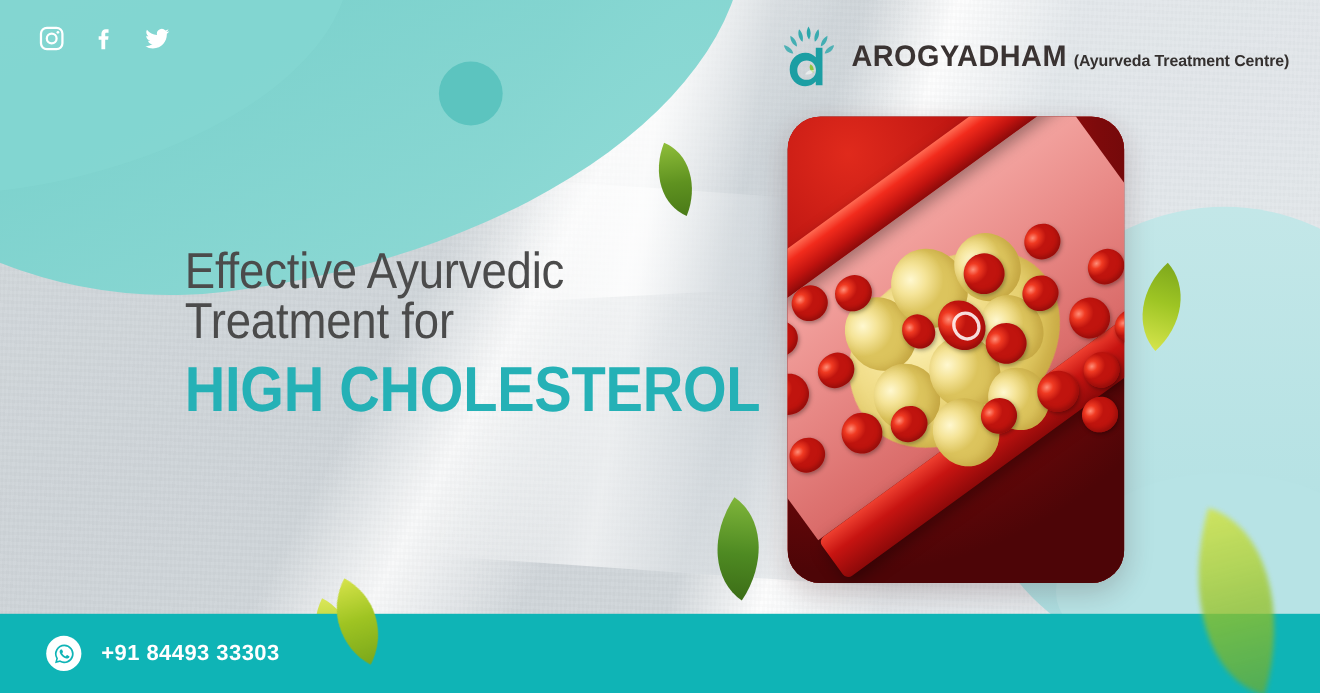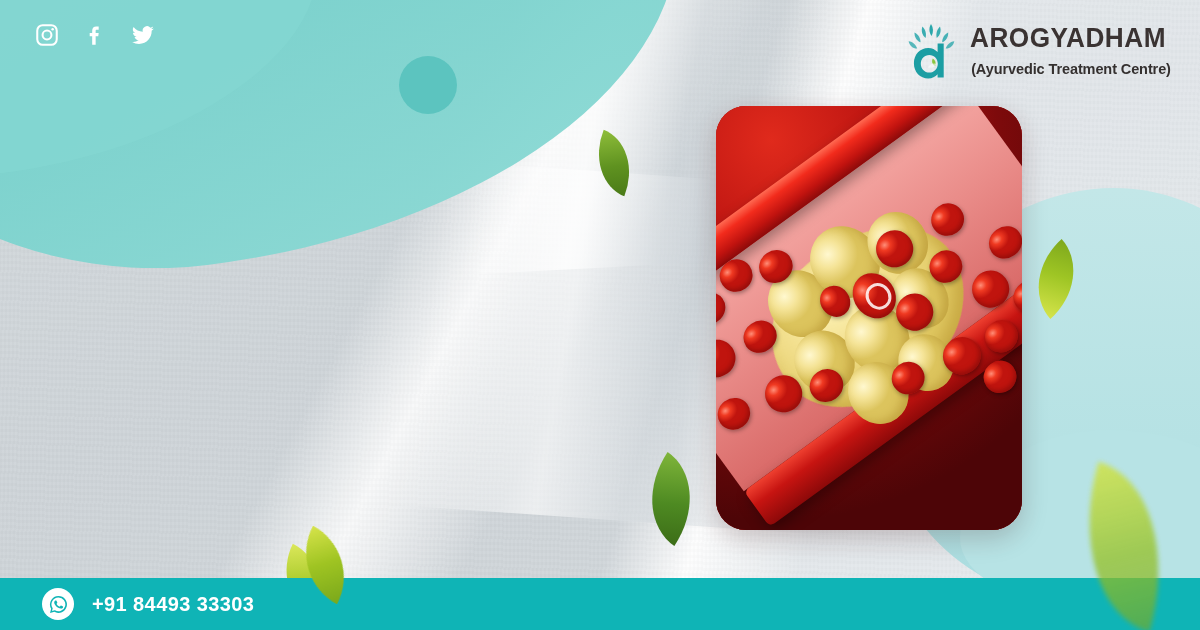--- a/index.html
+++ b/index.html
@@ -65,21 +65,21 @@
   }
 
   
   .social{ position:absolute; left:34px; top:22px; display:flex; gap:22px; align-items:center; }
   .social .ic{ width:26px; height:26px; display:block; cursor:pointer; }
   .social svg{ display:block; }
 
   
   .logo{ position:absolute; right:28px; top:20px; display:flex; align-items:center; gap:10px; }
   .logo-mark{ width:56px; height:62px; flex:0 0 auto; }
-  .logo-text{ display:flex; flex-direction:column; align-items:center; }
+  .logo-text{ display:flex; flex-direction:row; align-items:flex-end; }
   .logo-name{
     font-size:27px; font-weight:700; letter-spacing:.5px;
     color:#3a3332; line-height:1; font-stretch:condensed;
     transform:scaleX(.97); transform-origin:left center;
   }
   .logo-rule{ height:2px; background:#2fb3b8; margin:4px 0 4px; }
   .logo-sub{
     font-size:14.5px; font-weight:700; color:#34302f; line-height:1.1;
     letter-spacing:-.1px; white-space:nowrap;
   }
@@ -152,21 +152,21 @@
   .rbc.ring:after{
     content:""; position:absolute; left:28%; top:28%; width:44%; height:44%;
     border-radius:50%; border:3px solid rgba(255,255,255,.85);
   }
 
   
   .leaf{ position:absolute; border-radius:0 100% 0 100%; }
 
   
   .footer{
-    position:absolute; left:0; right:0; bottom:0; height:52px;
+    position:absolute; left:0; right:0; bottom:0; height:72px;
     background:#0fb4b6;
     display:flex; align-items:center; justify-content:space-between;
     padding:0 42px;
   }
   .f-item{ display:flex; align-items:center; gap:18px; position:relative; z-index:3; }
   .f-badge{
     width:32px; height:32px; border-radius:50%; background:#fff;
     display:flex; align-items:center; justify-content:center; flex:0 0 auto;
   }
   .f-text{
@@ -237,24 +237,29 @@
           <path d="M50.3 21.2c-.9 4.5-4.5 7.6-8.6 7.4 1.1-4 4.4-6.9 8.6-7.4z" opacity=".78"></path>
         </g>
         <path d="M33.6 23.4h6.1v34.2h-6.1v-3.4c-2.3 2.7-5.5 4.2-9.3 4.2-8.3 0-14.4-6.4-14.4-15.2 0-8.9 6.1-15.3 14.4-15.3 3.8 0 7 1.5 9.3 4.2v-8.7zm-8.3 29.2c4.9 0 8.5-3.7 8.5-8.8s-3.6-8.8-8.5-8.8c-4.9 0-8.5 3.7-8.5 8.8s3.6 8.8 8.5 8.8z" fill="#1c9ea3"></path>
         <path d="M28.8 38.5c2.6 1.6 3.6 4.7 2.4 7.6-2.8-1.4-4-4.6-2.4-7.6z" fill="#8cc63f"></path>
         <path d="M23.9 47.4c1.8-3.2 5.3-4.6 8.6-3.5-1.8 3.3-5.4 4.7-8.6 3.5z" fill="#ffffff" opacity=".55"></path>
       </svg>
     </span>
     <span class="logo-text">
       <span class="logo-name">AROGYADHAM</span>
       <span class="logo-rule"></span>
-      <span class="logo-sub">(Ayurvedic Treatment Centre)</span>
+      <span class="logo-sub">(Ayurveda Treatment Centre)</span>
     </span>
   </div>
 
+  <div class="headline">
+    <div class="h-line">Effective Ayurvedic</div>
+    <div class="h-line">Treatment for</div>
+    <div class="h-accent">HIGH CHOLESTEROL</div>
+  </div>
 
   <div class="card">
     <div class="bg"></div>
     <div class="vessel">
       <div class="lumen"></div>
       <div class="v-wall top"></div>
       <div class="v-wall bot"></div>
 
       <div class="plaque"></div>
       <div class="lobe" style="left:30%;top:33%;width:15%;height:13%;"></div>

